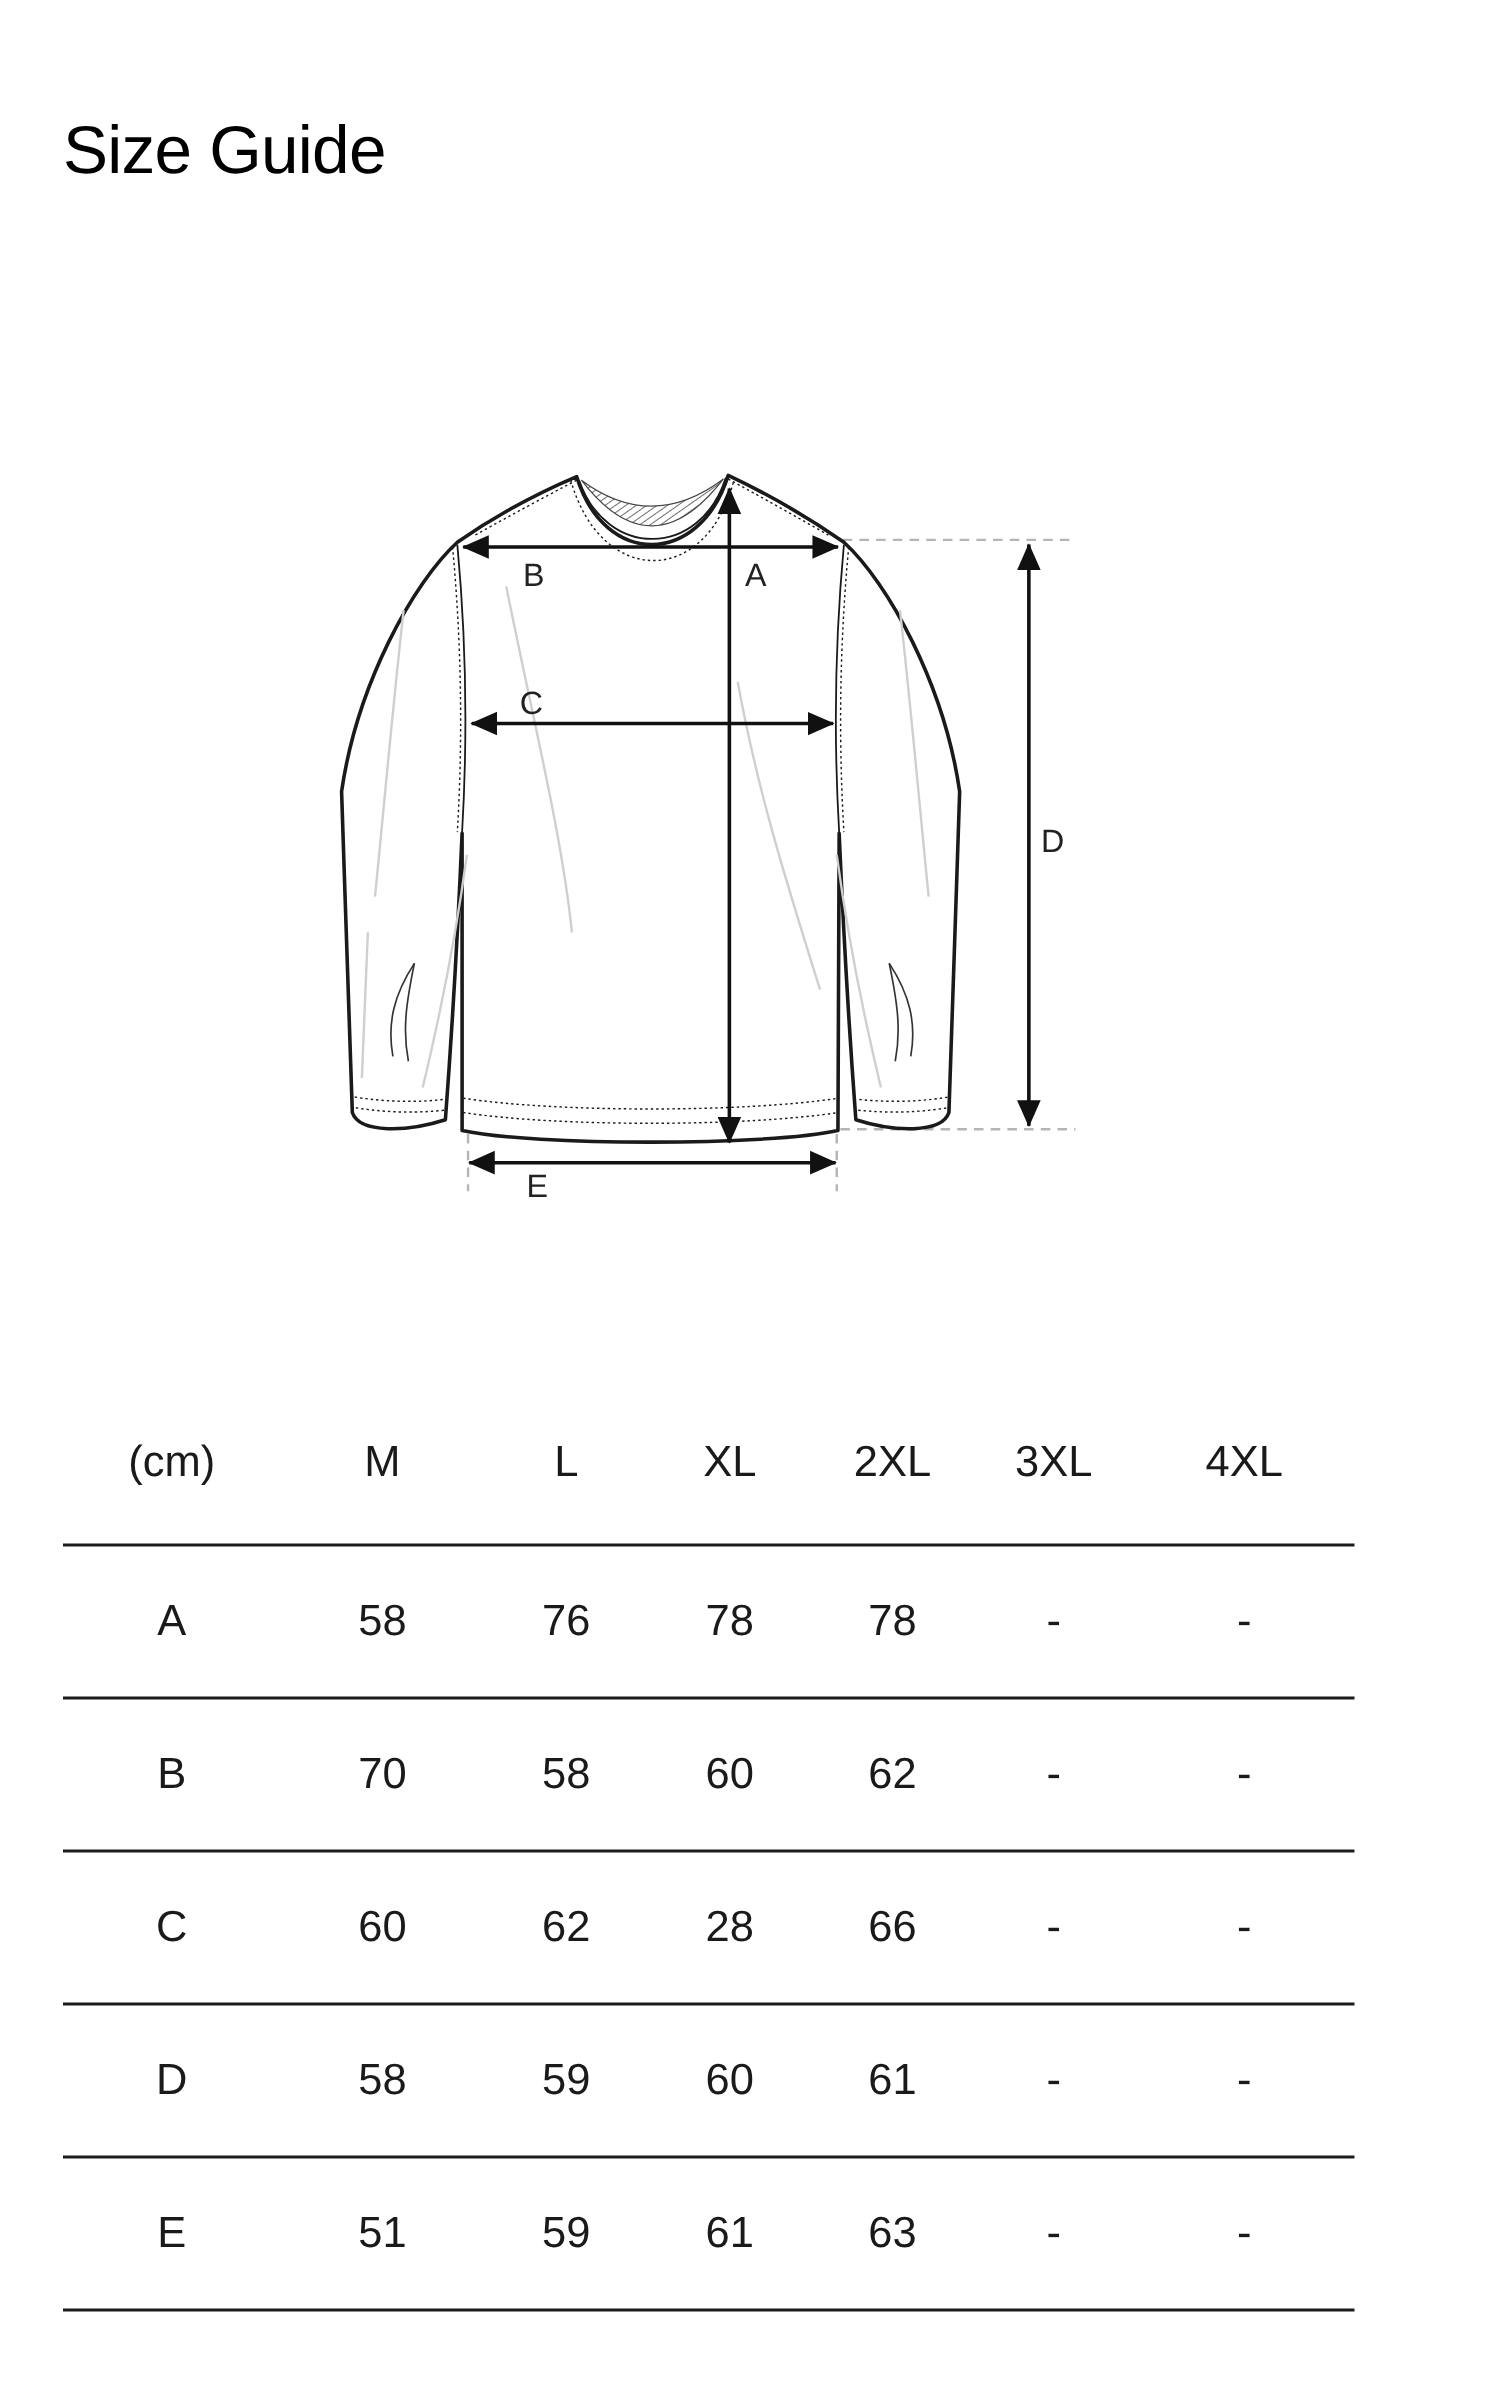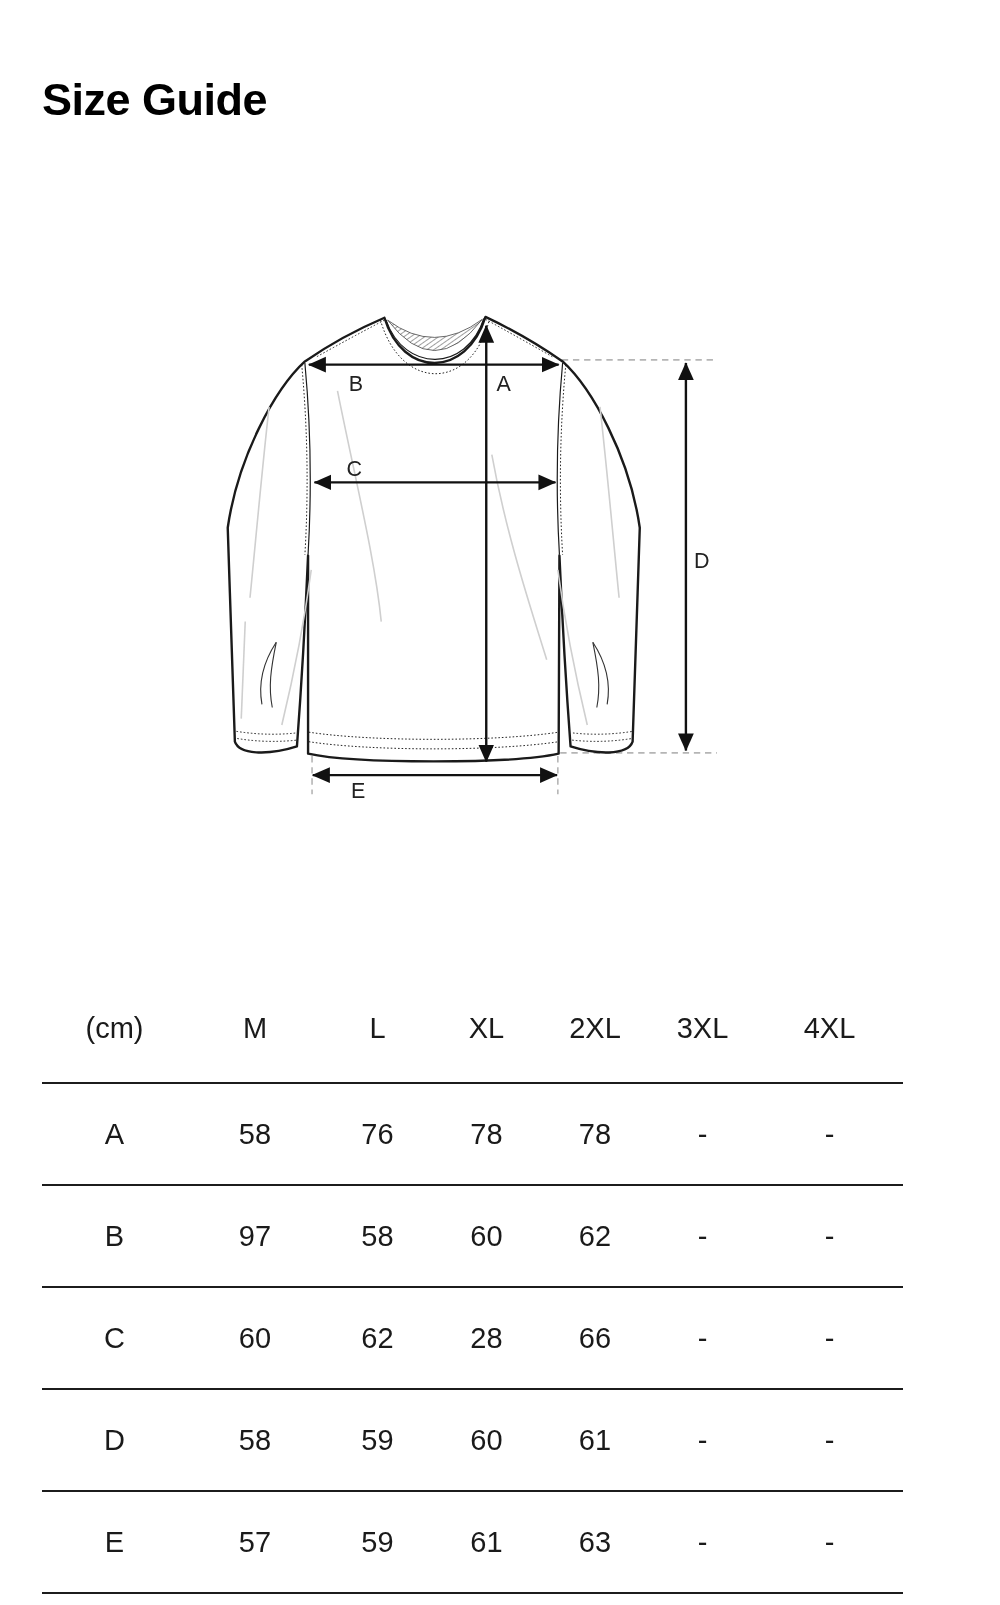--- a/index.html
+++ b/index.html
@@ -2,28 +2,28 @@
 <html><head>
 <meta charset="utf-8">
 <style>
   html,body{margin:0;padding:0;background:#fff;}
   .page{
     position:relative;width:1000px;height:1605px;background:#fff;
     font-family:"Liberation Sans","DejaVu Sans",sans-serif;color:#1a1a1a;overflow:hidden;
   }
   .page-title{
     position:absolute;left:42px;top:74px;
-    font-size:45px;font-weight:700;letter-spacing:-0.5px;color:#000;
+    font-size:45px;font-weight:400;letter-spacing:-0.5px;color:#000;
   }
   .diagram{position:absolute;left:180px;top:220px;}
   .diagram text{
     font-family:"Liberation Sans","DejaVu Sans",sans-serif;
     font-size:27px;fill:#222;
   }
-  .size-table{position:absolute;left:42px;top:975px;width:861px;}
+  .size-table{position:absolute;left:42px;top:922px;width:861px;}
   .t-row{
     display:grid;
     grid-template-columns:145px 136px 109px 109px 108px 107px 147px;
     align-items:center;
     height:100px;
     border-bottom:2px solid #1c1c1c;
   }
   .t-row.t-head{height:107px;}
   .cell{
     text-align:center;
@@ -143,21 +143,21 @@
       <div class="cell">58</div>
       <div class="cell">76</div>
       <div class="cell">78</div>
       <div class="cell">78</div>
       <div class="cell">-</div>
       <div class="cell">-</div>
     </div>
 
     <div class="t-row">
       <div class="cell">B</div>
-      <div class="cell">97</div>
+      <div class="cell">70</div>
       <div class="cell">58</div>
       <div class="cell">60</div>
       <div class="cell">62</div>
       <div class="cell">-</div>
       <div class="cell">-</div>
     </div>
 
     <div class="t-row">
       <div class="cell">C</div>
       <div class="cell">60</div>
@@ -173,21 +173,21 @@
       <div class="cell">58</div>
       <div class="cell">59</div>
       <div class="cell">60</div>
       <div class="cell">61</div>
       <div class="cell">-</div>
       <div class="cell">-</div>
     </div>
 
     <div class="t-row">
       <div class="cell">E</div>
-      <div class="cell">57</div>
+      <div class="cell">51</div>
       <div class="cell">59</div>
       <div class="cell">61</div>
       <div class="cell">63</div>
       <div class="cell">-</div>
       <div class="cell">-</div>
     </div>
   </div>
 
 </div>
 

